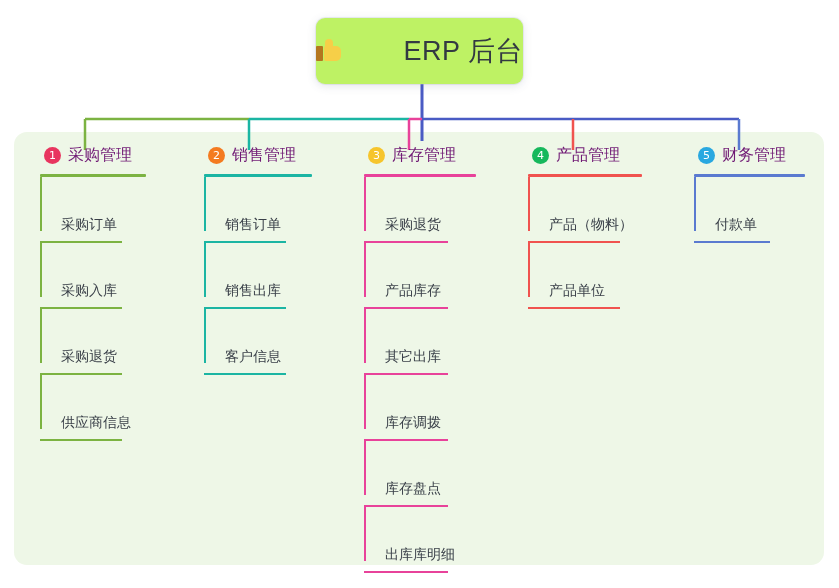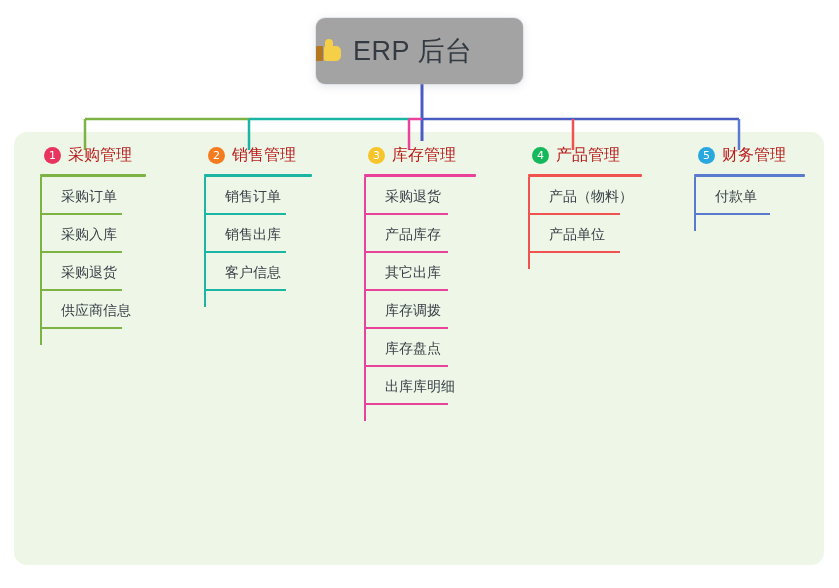--- a/index.html
+++ b/index.html
@@ -11,25 +11,25 @@
     overflow:hidden;
     position:relative;
   }
   #root-stage{position:absolute;left:0;top:0;width:839px;height:588px;}
 
   
   .root-card{
     position:absolute;
     left:316px;top:18px;
     width:207px;height:66px;
-    background:#a3a3a3;
+    background:#bef264;
     border-radius:9px;
     box-shadow:0 2px 10px rgba(80,90,120,.16), 0 0 0 1px rgba(200,205,215,.30);
-    display:flex;align-items:center;justify-content:flex-start;
-    gap:11px;
+    display:flex;align-items:center;justify-content:space-between;
+    gap:21px;
     z-index:6;
   }
   .root-emoji{
     font-size:25px;line-height:1;
     display:inline-block;
     position:relative;top:1px;
   }
   .thumb{
     width:26px;height:24px;position:relative;display:inline-block;
   }
@@ -73,29 +73,29 @@
     padding-left:4px;
   }
   .badge{
     width:17px;height:17px;border-radius:50%;
     color:#ffffff;
     font-size:11px;line-height:17px;text-align:center;
     font-family:"DejaVu Sans",sans-serif;
     flex:0 0 auto;
   }
   .col-title{
-    font-size:16px;color:#b91c1c;white-space:nowrap;
+    font-size:16px;color:#701a75;white-space:nowrap;
   }
   .head-rule{
     height:3px;border-radius:1px;margin-top:6px;
   }
   .items{position:relative;margin-top:0;}
   .item{
     position:relative;
-    height:38px;
+    height:66px;
   }
   .item .stem{
     position:absolute;left:0;top:0;width:2px;height:54px;
   }
   .item .rule{
     position:absolute;left:0;bottom:0;height:2px;
   }
   .item .lbl{
     position:absolute;left:21px;bottom:9px;
     font-size:14px;color:#3a4049;white-space:nowrap;

